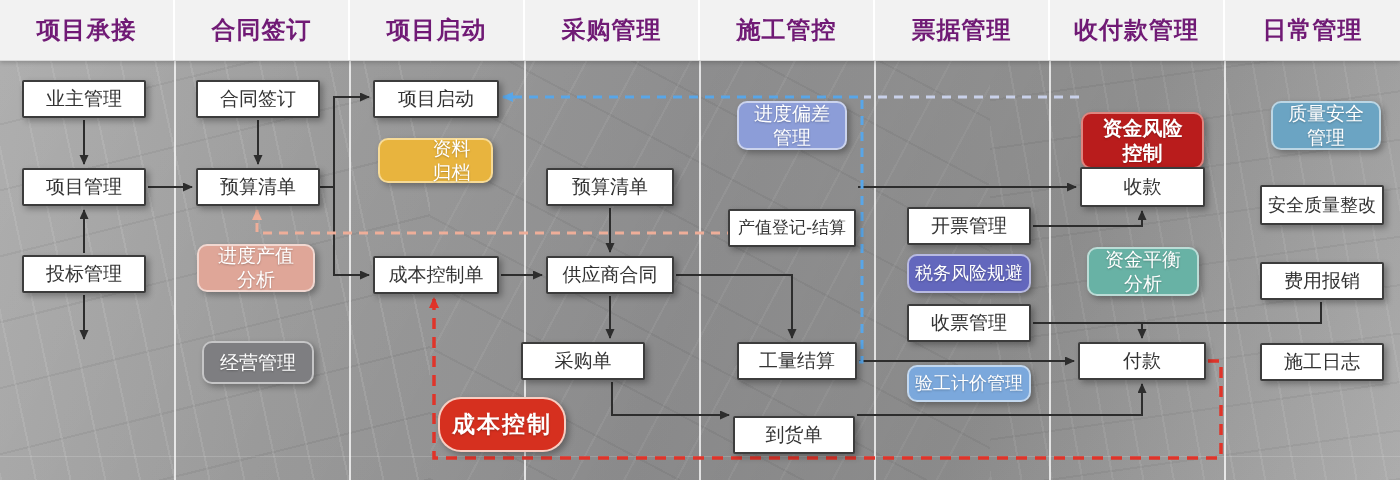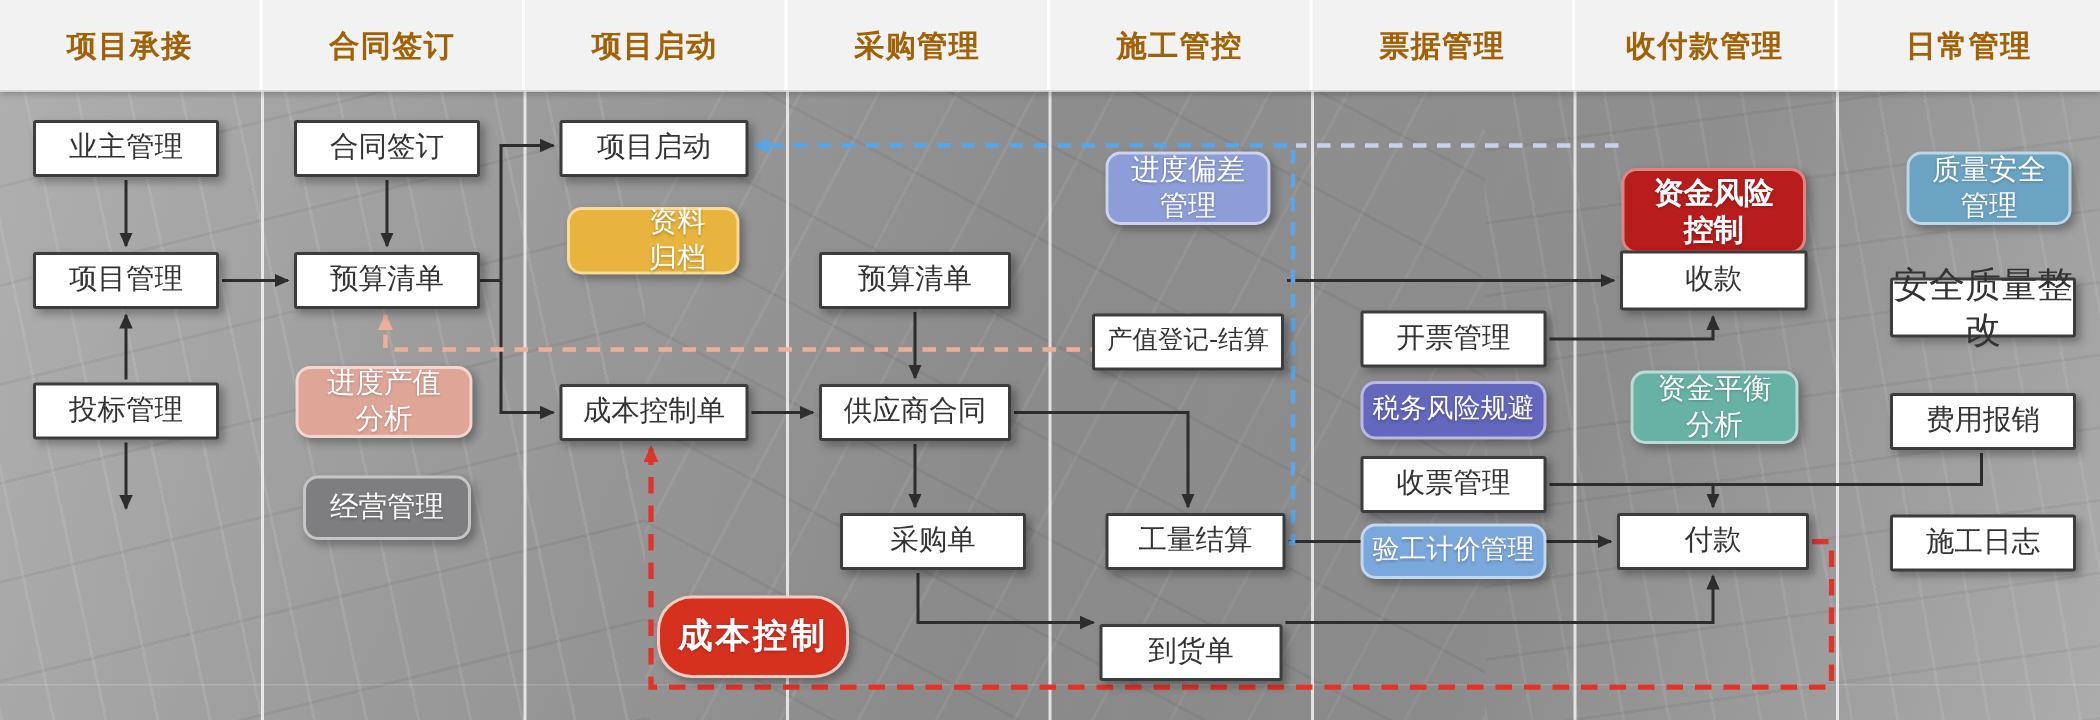--- a/index.html
+++ b/index.html
@@ -1,21 +1,21 @@
 <!DOCTYPE html>
 <html><head>
 <meta charset="utf-8">
 <style>
   html,body{margin:0;padding:0;background:#e8e8e8;font-family:"DejaVu Sans","Liberation Sans",sans-serif;}
   #stage{position:relative;width:1400px;height:480px;overflow:hidden;background:#9b9b9b;}
 
   
   #hdr{position:absolute;left:0;top:0;width:1400px;height:60px;background:#ffffff;display:flex;border-bottom:1px solid #d8d8d8;box-shadow:0 2px 4px rgba(0,0,0,0.18);z-index:40;}
   .hcell{flex:0 0 173px;margin-right:2px;background:#f2f2f2;display:flex;align-items:center;justify-content:center;
-         font-size:20px;font-weight:600;color:#a16207;letter-spacing:1px;}
+         font-size:24px;font-weight:600;color:#701a75;letter-spacing:1px;}
   .hcell:last-child{margin-right:0;flex:1;}
 
   
   .photo{position:absolute;left:0;top:60px;width:1400px;height:420px;z-index:1;
      background:linear-gradient(100deg,#a4a4a4 0%,#979797 22%,#8f8f90 48%,#999999 72%,#a7a7a7 100%);}
   .facade{position:absolute;z-index:2;opacity:.9;}
   .f1{left:0;top:60px;width:430px;height:420px;
       background:repeating-linear-gradient(78deg,rgba(255,255,255,.10) 0 2px,transparent 2px 34px),
                  repeating-linear-gradient(-14deg,rgba(0,0,0,.06) 0 2px,transparent 2px 64px);}
   .f2{left:430px;top:60px;width:560px;height:420px;
@@ -33,26 +33,26 @@
 
   
   #wires{position:absolute;left:0;top:0;z-index:10;}
 
   
   .node{position:absolute;z-index:20;display:flex;align-items:center;justify-content:center;text-align:center;
         box-sizing:border-box;line-height:1.25;}
   .wbox{background:#ffffff;border:2px solid #3c3c3c;border-radius:2px;color:#333;font-size:19px;font-weight:500;
         box-shadow:3px 3px 6px rgba(0,0,0,.30);}
   .wbox.sm{font-size:17px;margin-top:41px;}
-  .wbox.sm18{font-size:24px;}
+  .wbox.sm18{font-size:18px;}
   .tag{border:2px solid rgba(255,255,255,.55);border-radius:10px;color:#fff;font-size:19px;font-weight:500;
        padding:0 12px;box-shadow:3px 3px 6px rgba(0,0,0,.30);text-shadow:0 1px 2px rgba(0,0,0,.25);}
   .tag.sm{font-size:18px;padding:0 4px;}
   .t-salmon{background:#dfa698;}
-  .t-gray{background:#7e7e81;}
+  .t-gray{background:#7e7e81;margin-top:24px;}
   .t-yellow{background:#e8b43e;border-color:rgba(255,240,200,.65);padding-left:44px;}
   .t-peri{background:#8c9dd8;}
   .t-indigo{background:#6367bd;}
   .t-lblue{background:#7ba8dc;}
   .t-teal{background:#68b2a5;}
   .t-steel{background:#6ba4c3;}
   .t-darkred{background:#b91c1c;font-weight:700;font-size:20px;border-color:rgba(255,220,210,.55);margin-top:34px;}
   .t-red{background:#d6301f;font-weight:700;font-size:23px;border-color:rgba(255,245,235,.8);border-radius:23px;letter-spacing:2px;}
 </style>
 </head>
@@ -143,31 +143,31 @@
   <div class="node tag t-salmon" style="left:197px;top:244px;width:118px;height:48px">进度产值分析</div>
   <div class="node tag t-gray" style="left:202px;top:317px;width:112px;height:43px">经营管理</div>
 
   <div class="node wbox" style="left:373px;top:80px;width:126px;height:38px">项目启动</div>
   <div class="node tag t-yellow" style="left:378px;top:138px;width:115px;height:45px">资料归档</div>
   <div class="node wbox" style="left:373px;top:256px;width:126px;height:38px">成本控制单</div>
   <div class="node tag t-red" style="left:438px;top:397px;width:128px;height:55px">成本控制</div>
 
   <div class="node wbox" style="left:546px;top:168px;width:128px;height:38px">预算清单</div>
   <div class="node wbox" style="left:546px;top:256px;width:128px;height:38px">供应商合同</div>
-  <div class="node wbox" style="left:560px;top:342px;width:124px;height:38px">采购单</div>
+  <div class="node wbox" style="left:521px;top:342px;width:124px;height:38px">采购单</div>
   <div class="node wbox" style="left:733px;top:416px;width:122px;height:38px">到货单</div>
 
   <div class="node tag t-peri" style="left:737px;top:101px;width:110px;height:49px">进度偏差管理</div>
   <div class="node wbox sm" style="left:728px;top:168px;width:128px;height:38px">产值登记-结算</div>
   <div class="node wbox" style="left:737px;top:342px;width:120px;height:38px">工量结算</div>
 
   <div class="node wbox" style="left:907px;top:207px;width:124px;height:38px">开票管理</div>
   <div class="node tag t-indigo sm" style="left:907px;top:254px;width:124px;height:39px">税务风险规避</div>
   <div class="node wbox" style="left:907px;top:304px;width:124px;height:38px">收票管理</div>
-  <div class="node tag t-lblue sm" style="left:907px;top:349px;width:124px;height:37px">验工计价管理</div>
+  <div class="node tag t-lblue sm" style="left:907px;top:365px;width:124px;height:37px">验工计价管理</div>
 
   <div class="node tag t-darkred" style="left:1081px;top:78px;width:123px;height:57px">资金风险控制</div>
   <div class="node wbox" style="left:1080px;top:167px;width:125px;height:40px">收款</div>
   <div class="node tag t-teal" style="left:1087px;top:247px;width:112px;height:49px">资金平衡分析</div>
   <div class="node wbox" style="left:1078px;top:342px;width:128px;height:38px">付款</div>
 
   <div class="node tag t-steel" style="left:1271px;top:101px;width:110px;height:49px">质量安全管理</div>
   <div class="node wbox sm18" style="left:1260px;top:185px;width:124px;height:40px">安全质量整改</div>
   <div class="node wbox" style="left:1260px;top:262px;width:124px;height:38px">费用报销</div>
   <div class="node wbox" style="left:1260px;top:343px;width:124px;height:38px">施工日志</div>

